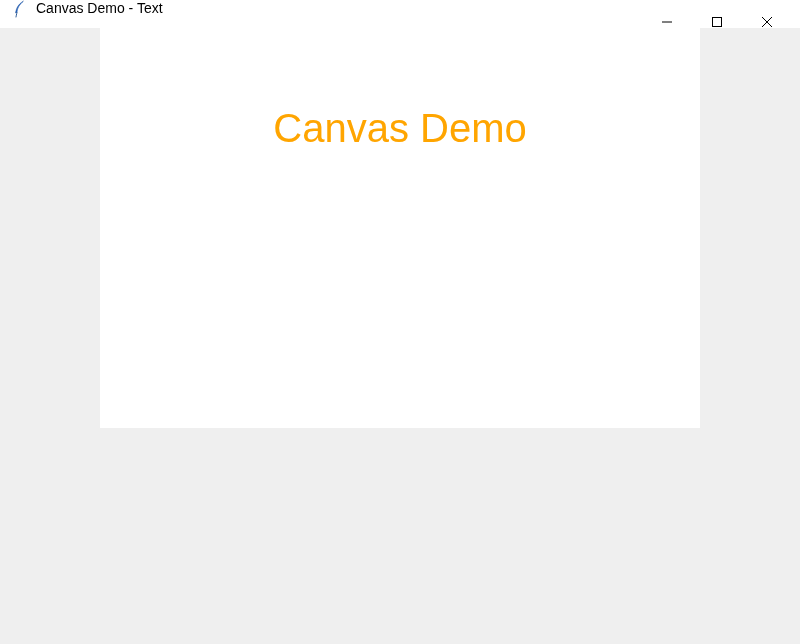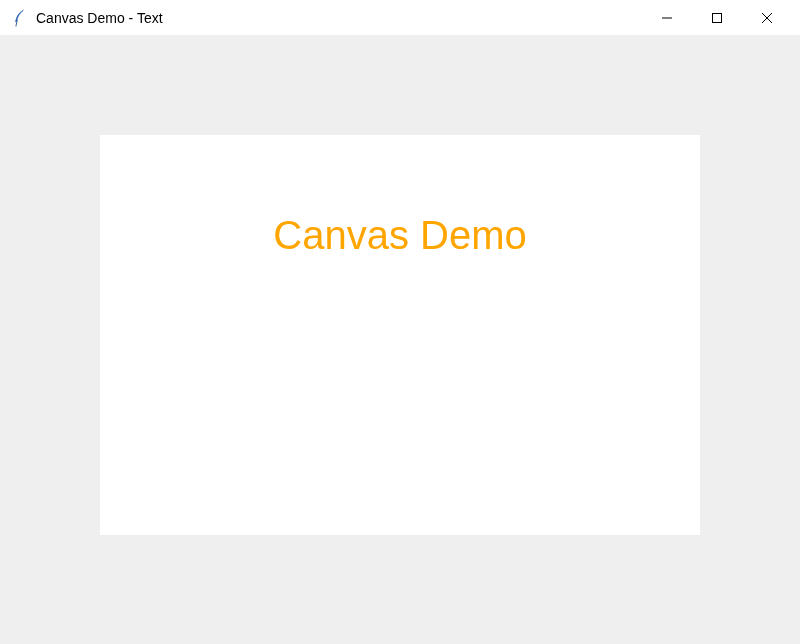--- a/index.html
+++ b/index.html
@@ -4,24 +4,24 @@
   <style>
     * { box-sizing: border-box; margin: 0; padding: 0; }
     body {
       width: 800px;
       height: 644px;
       background: #efefef;
       font-family: "Segoe UI", Tahoma, sans-serif;
       overflow: hidden;
     }
     .titlebar {
-      height: 35px;
+      height: 28px;
       background: #ffffff;
       display: flex;
-      align-items: center;
+      align-items: flex-start;
       padding: 0 8px 0 10px;
     }
     .titlebar .app-icon {
       width: 18px;
       height: 18px;
       margin-right: 8px;
       flex-shrink: 0;
     }
     .titlebar .title {
       font-size: 14px;
@@ -41,21 +41,20 @@
       align-items: center;
       justify-content: center;
       color: #000;
     }
     .win-btn svg { display: block; }
     .content-area {
       width: 800px;
       height: 600px;
       background: #efefef;
       display: flex;
-      align-items: center;
       justify-content: center;
     }
     .canvas {
       width: 600px;
       height: 400px;
       background: #ffffff;
       position: relative;
     }
     .canvas-text {
       position: absolute;

